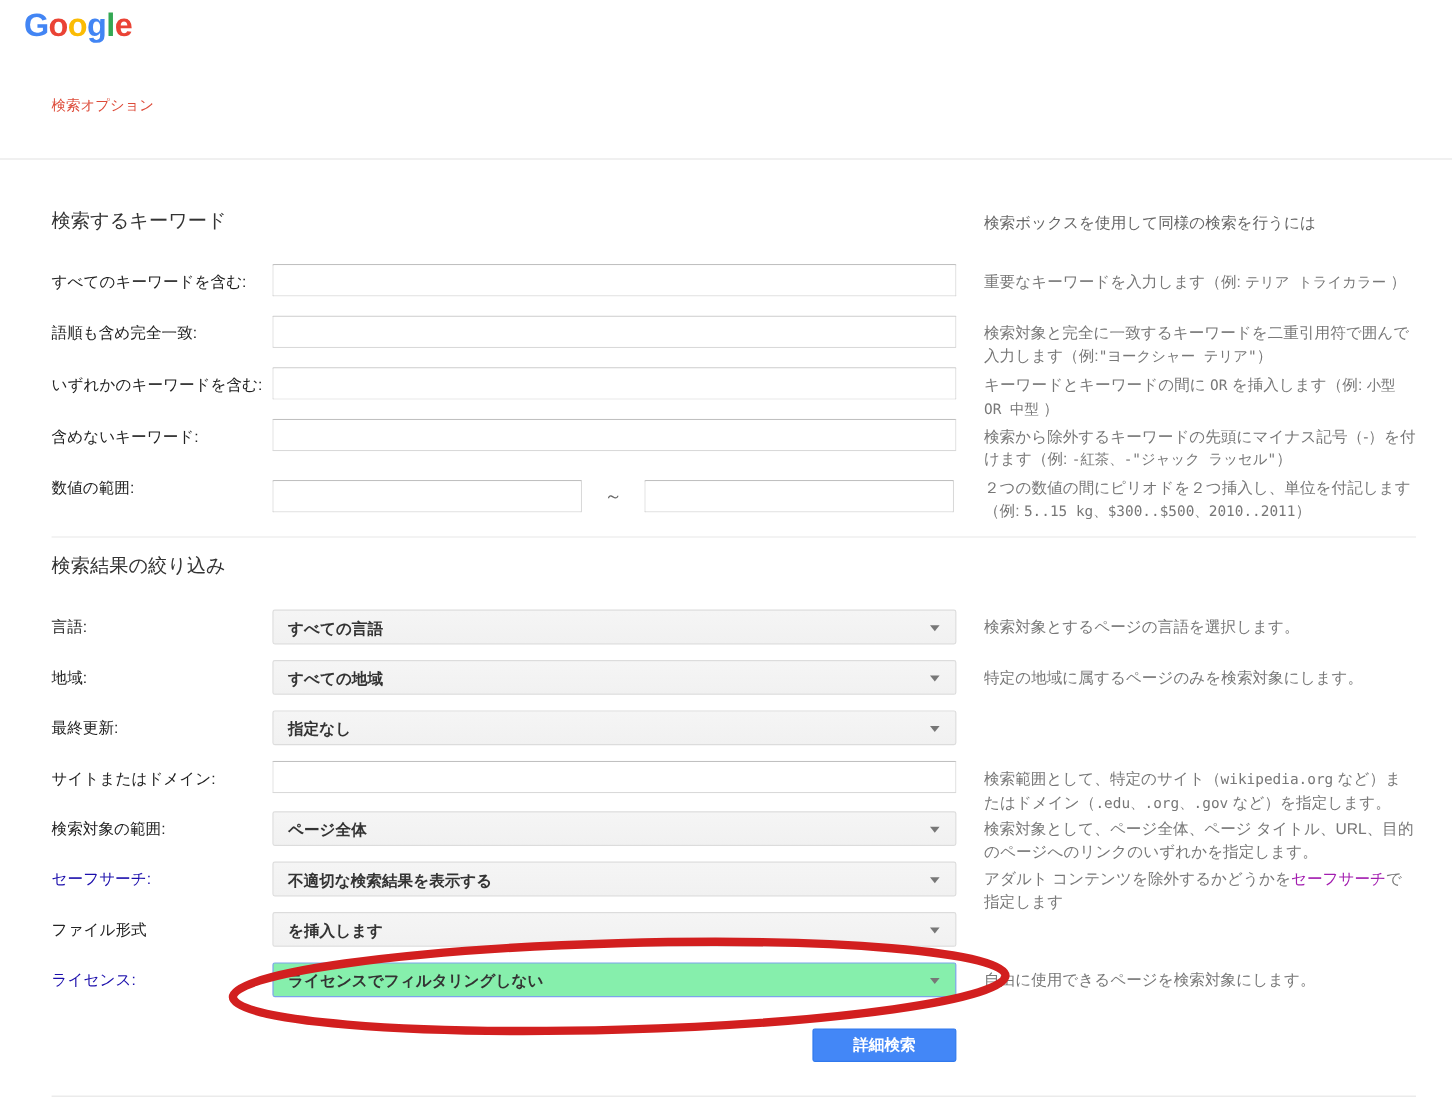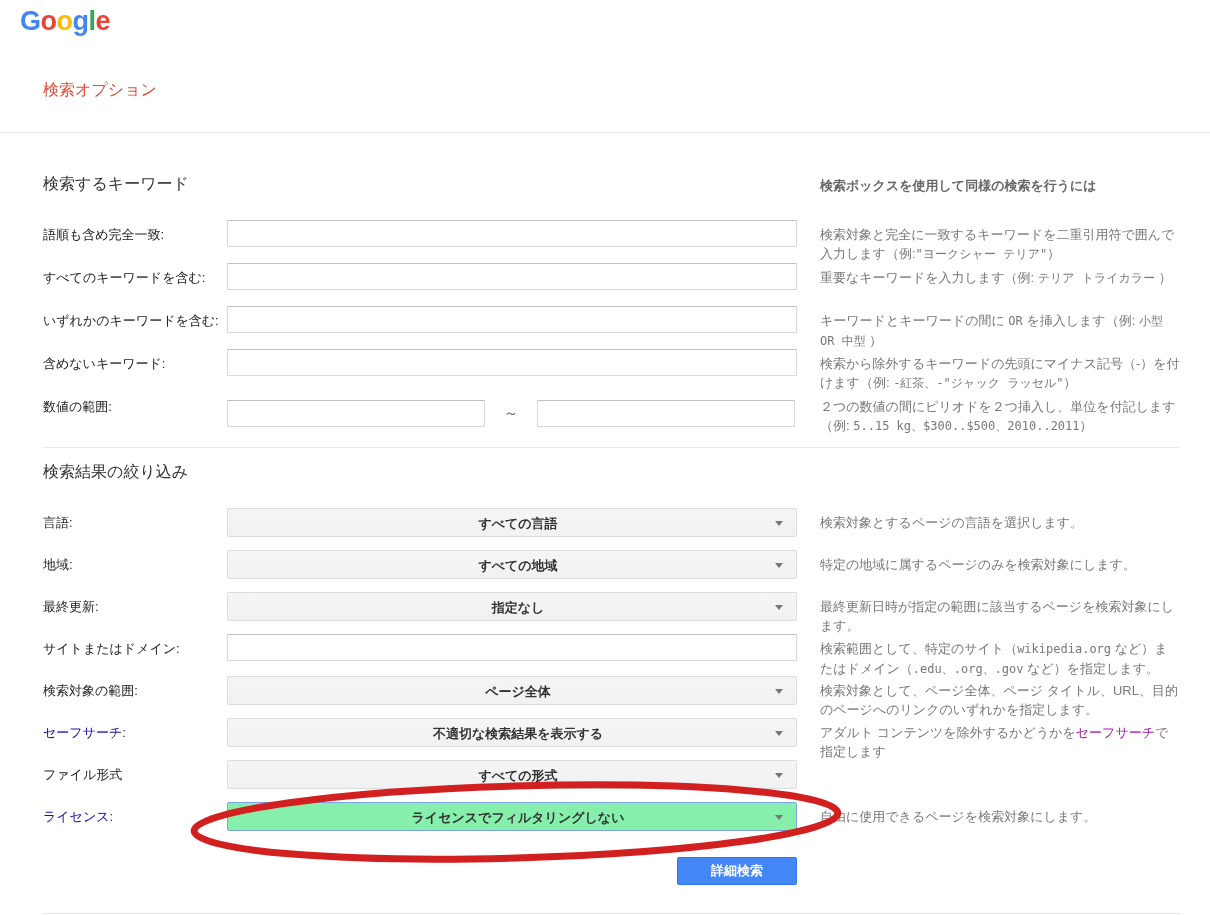--- a/index.html
+++ b/index.html
@@ -5,26 +5,26 @@
   * { margin:0; padding:0; box-sizing:border-box; }
   html,body { background:#fff; }
   .page {
     position:relative; width:1210px; height:915px; overflow:hidden;
     font-family:"Liberation Sans","DejaVu Sans",sans-serif; background:#fff;
   }
   
   .top { height:133px; border-bottom:1px solid #e7e7e7; position:relative; }
   .logo { position:absolute; left:20px; top:6px; font-size:27px; font-weight:bold; letter-spacing:-0.5px; }
   .logo span { display:inline-block; }
-  .page-title { position:absolute; left:43px; top:80px; font-size:16px; color:#dd4b39; font-weight:normal; }
+  .page-title { position:absolute; left:43px; top:80px; font-size:12px; color:#dd4b39; font-weight:normal; }
   
   .main { padding-left:43px; padding-right:30px; }
   .sec-head-row { display:flex; margin-top:41px; height:31px; }
   .sec-head { width:754px; font-size:16px; color:#333; font-weight:normal; }
-  .sec-help-head { width:360px; margin-left:23px; font-size:13px; color:#666; font-weight:bold; padding-top:3px; }
+  .sec-help-head { width:360px; margin-left:23px; font-size:13px; color:#666; font-weight:normal; padding-top:3px; }
   .row { display:flex; }
   .rows-keywords .row { height:43px; }
   .rows-keywords { margin-top:15px; }
   .rows-refine .row { height:42px; }
   .rows-refine { margin-top:16px; }
   .col-label { width:184px; font-size:13px; color:#222; padding-top:6px; }
   .col-label a { color:#1a0dab; text-decoration:none;text-align:right; }
   .col-field { width:570px; }
   .col-help { width:360px; margin-left:23px; font-size:13px; color:#777; line-height:19px; padding-top:5px; }
   .mono { font-family:"DejaVu Sans Mono","Liberation Mono",monospace; font-size:12px; }
@@ -33,21 +33,21 @@
   .ti {
     width:570px; height:27px; border:1px solid #d9d9d9; border-top-color:#c0c0c0;
     border-radius:1px; font-size:13px; padding:0 8px; outline:none; background:#fff;
   }
   .num-wrap { display:flex; align-items:center; }
   .ti.num { width:258px; }
   .tilde { width:52px; text-align:center; color:#666; font-size:15px; }
   
   .select {
     position:relative; width:570px; height:29px; border:1px solid #dcdcdc; border-radius:2px;
-    background:linear-gradient(#f5f5f5,#f1f1f1); cursor:pointer;text-align:center;
+    background:linear-gradient(#f5f5f5,#f1f1f1); cursor:pointer;
   }
   .select-value {
     display:block; padding:6px 0 0 12px; font-size:13px; font-weight:bold; color:#333;
     white-space:nowrap; overflow:hidden;
   }
   .select-arrow {
     position:absolute; right:13px; top:12px; width:0; height:0;
     border-left:4px solid transparent; border-right:4px solid transparent; border-top:5px solid #777;
   }
   .select.focused { border:1px solid #7ca4ea; background:#86efac; }
@@ -82,29 +82,29 @@
   <div class="main">
 
     <div class="sec-head-row">
       <h2 class="sec-head">検索するキーワード</h2>
       <div class="sec-help-head">検索ボックスを使用して同様の検索を行うには</div>
     </div>
 
     <div class="rows-keywords">
 
       <div class="row">
+        <div class="col-label">すべてのキーワードを含む:</div>
+        <div class="col-field"><input class="ti" type="text" value="" style=""></div>
+        <div class="col-help"><span>重要なキーワードを入力します（例: </span><span class="mono">テリア トライカラー</span><span> ）</span></div>
+      </div>
+
+      <div class="row">
         <div class="col-label">語順も含め完全一致:</div>
         <div class="col-field"><input class="ti" type="text" value="" style=""></div>
         <div class="col-help"><span>検索対象と完全に一致するキーワードを二重引用符で囲んで入力します（例:</span><span class="mono">"ヨークシャー テリア"</span><span>）</span></div>
-      </div>
-
-      <div class="row">
-        <div class="col-label">すべてのキーワードを含む:</div>
-        <div class="col-field"><input class="ti" type="text" value="" style=""></div>
-        <div class="col-help"><span>重要なキーワードを入力します（例: </span><span class="mono">テリア トライカラー</span><span> ）</span></div>
       </div>
 
       <div class="row">
         <div class="col-label">いずれかのキーワードを含む:</div>
         <div class="col-field"><input class="ti" type="text" value="" style=""></div>
         <div class="col-help"><span>キーワードとキーワードの間に </span><span class="mono">OR</span><span> を挿入します（例: </span><span class="mono">小型 OR 中型</span><span> ）</span></div>
       </div>
 
       <div class="row">
         <div class="col-label">含めないキーワード:</div>
@@ -154,21 +154,20 @@
       </div>
 
       <div class="row">
         <div class="col-label">最終更新:</div>
         <div class="col-field">
           <div class="select">
             <span class="select-value">指定なし</span>
             <span class="select-arrow"></span>
           </div>
         </div>
-        <div class="col-help"><span>最終更新日時が指定の範囲に該当するページを検索対象にします。</span></div>
       </div>
 
       <div class="row">
         <div class="col-label">サイトまたはドメイン:</div>
         <div class="col-field"><input class="ti" type="text" value="" style=""></div>
         <div class="col-help"><span>検索範囲として、特定のサイト（</span><span class="mono">wikipedia.org</span><span> など）またはドメイン（</span><span class="mono">.edu、.org、.gov</span><span> など）を指定します。</span></div>
       </div>
 
       <div class="row">
         <div class="col-label">検索対象の範囲:</div>
@@ -189,21 +188,21 @@
             <span class="select-arrow"></span>
           </div>
         </div>
         <div class="col-help"><span>アダルト コンテンツを除外するかどうかを</span><a href="#" class="help-link">セーフサーチ</a><span>で指定します</span></div>
       </div>
 
       <div class="row">
         <div class="col-label">ファイル形式</div>
         <div class="col-field">
           <div class="select">
-            <span class="select-value">すべての形式</span>
+            <span class="select-value">を挿入します</span>
             <span class="select-arrow"></span>
           </div>
         </div>
       </div>
 
       <div class="row">
         <div class="col-label"><a href="#">ライセンス:</a></div>
         <div class="col-field">
           <div class="select focused">
             <span class="select-value">ライセンスでフィルタリングしない</span>

